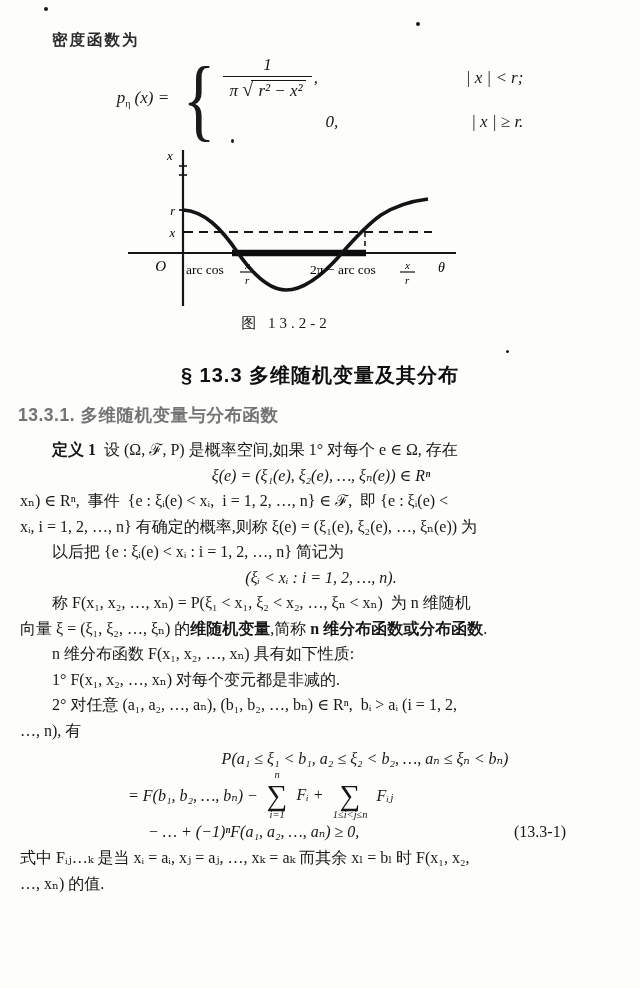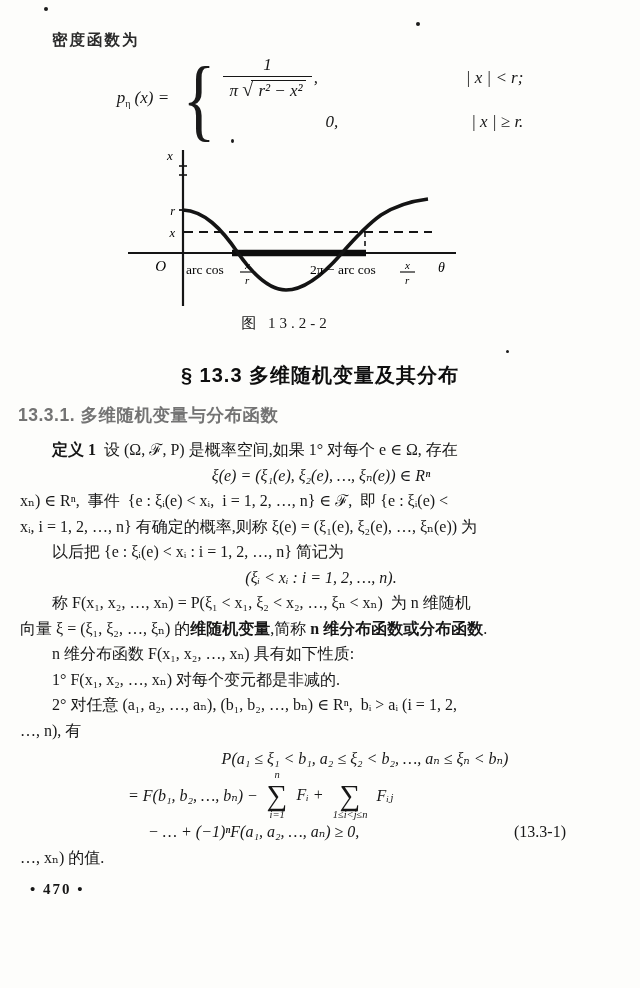--- a/index.html
+++ b/index.html
@@ -176,18 +176,18 @@
       </span>
       <span> Fᵢⱼ</span>
     </div>
     <div class="eq-l3-row">
       <span class="math-i">− … + (−1)ⁿF(a₁, a₂, …, aₙ) ≥ 0,</span>
       <span class="eq-num">(13.3-1)</span>
     </div>
   </div>
 
   <div class="body-text-after">
+      <div class="line flush"><span>式中 Fᵢⱼ…ₖ 是当 xᵢ = aᵢ, xⱼ = aⱼ, …, xₖ = aₖ 而其余 xₗ = bₗ 时 F(x₁, x₂,</span></div>
       <div class="line flush"><span>…, xₙ) 的值.</span></div>
     </div>
 
-  <div class="page-number">• 470 •</div>
 
 </div>
 
 </body></html>

